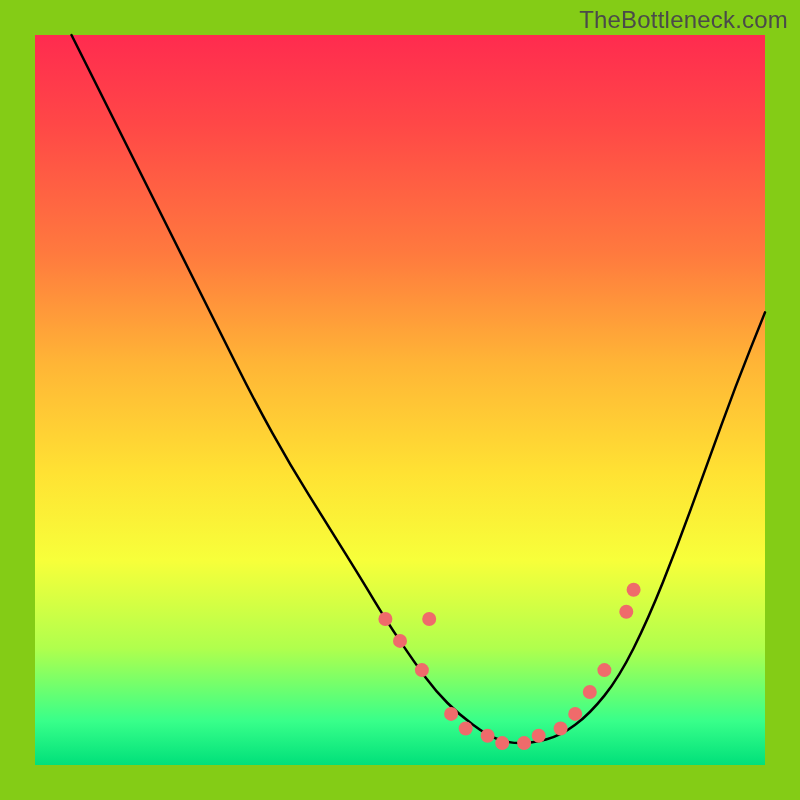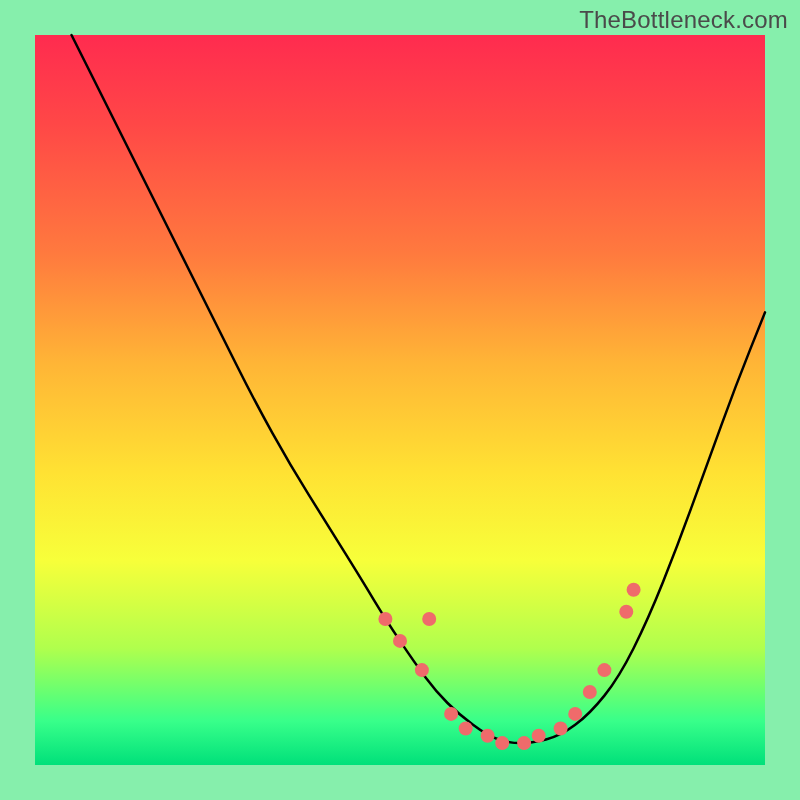--- a/index.html
+++ b/index.html
@@ -9,21 +9,21 @@
     height: 800px;
     background: #000;
     overflow: hidden;
   }
   .frame {
     position: absolute;
     left: 0;
     top: 0;
     width: 800px;
     height: 800px;
-    background: #86efac;
+    background: #84cc16;
   }
   .plot-area {
     position: absolute;
     left: 35px;
     top: 35px;
     width: 730px;
     height: 730px;
     background: linear-gradient(
       to bottom,
       #ff2b4f 0%,

